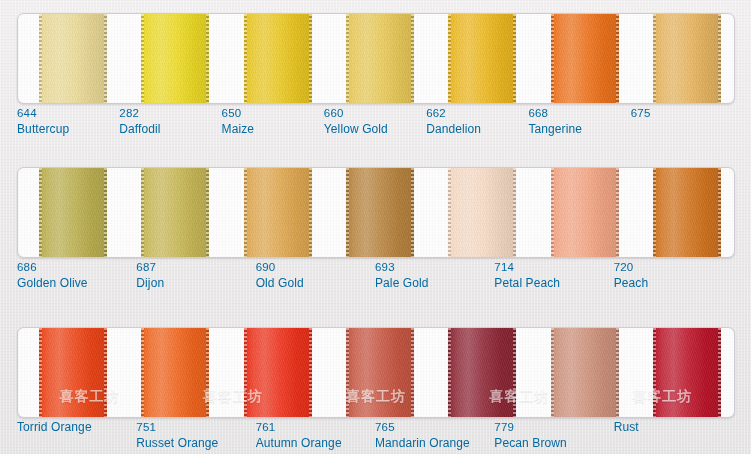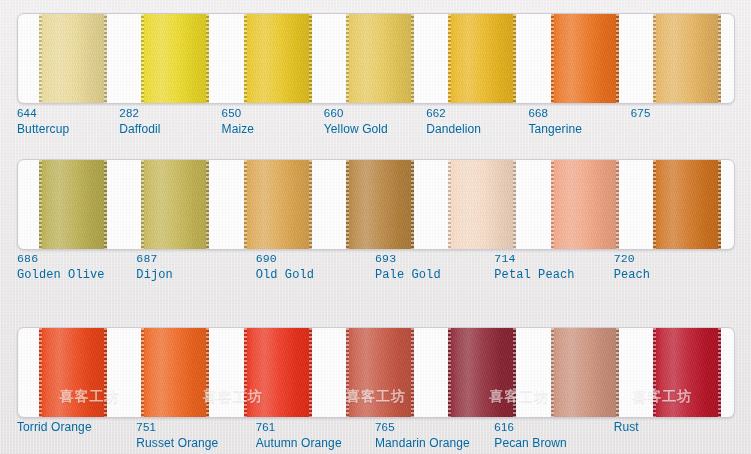--- a/index.html
+++ b/index.html
@@ -30,21 +30,21 @@
     position: absolute;
     inset: 0;
   }
 
   .row {
     position: absolute;
     left: 0;
     width: 751px;
   }
   .row-0 { top: 0px;   height: 150px; }
-  .row-1 { top: 146px; height: 152px; font-family: Liberation Mono, monospace; }
+  .row-1 { top: 154px; height: 152px; }
   .row-2 { top: 314px; height: 152px; }
 
   
   .card {
     position: absolute;
     left: 17px;
     top: 13px;
     width: 716px;
     height: 89px;
     background: #fdfdfd;
@@ -352,21 +352,21 @@
         </div>
         <div class="label-cell">
           <div class="label-code">761</div>
           <div class="label-name">Autumn Orange</div>
         </div>
         <div class="label-cell">
           <div class="label-code">765</div>
           <div class="label-name">Mandarin Orange</div>
         </div>
         <div class="label-cell">
-          <div class="label-code">616</div>
+          <div class="label-code">779</div>
           <div class="label-name">Pecan Brown</div>
         </div>
         <div class="label-cell">
           <div class="label-name">Rust</div>
         </div>
       </div>
     </div>
   </div>
 
 </body></html>

